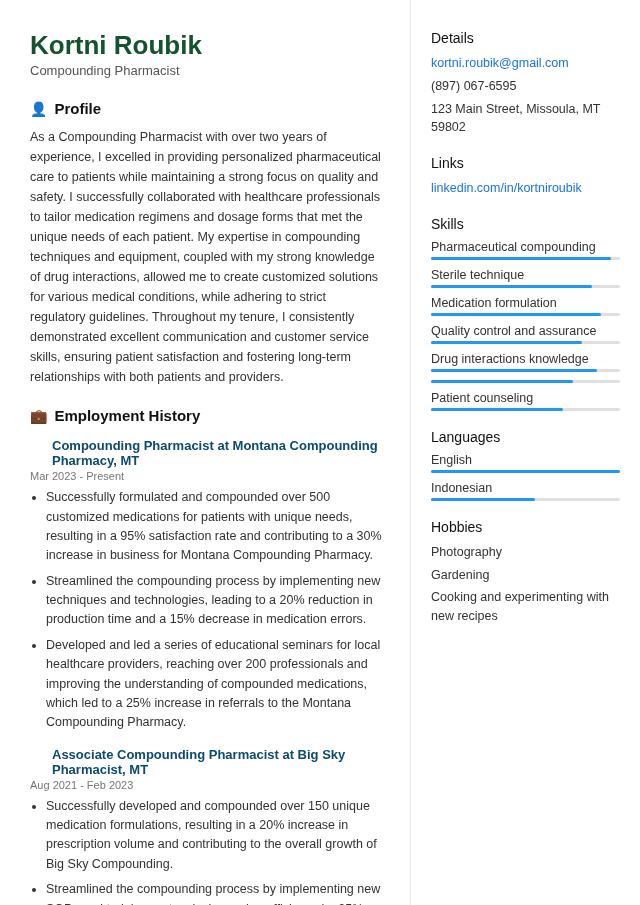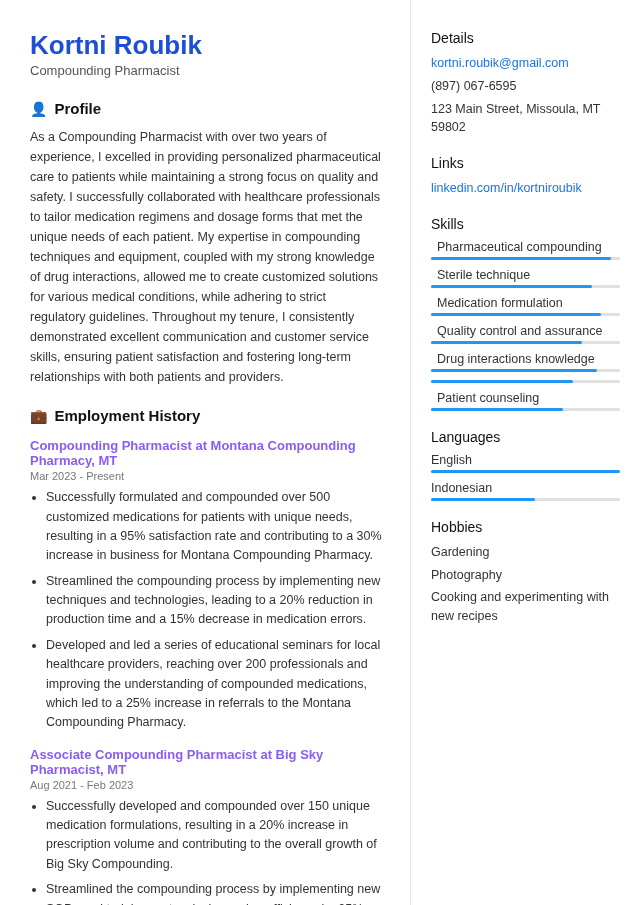--- a/index.html
+++ b/index.html
@@ -25,21 +25,21 @@
       border-left: 1px solid #e5e5e5;
     }
 
     
     .header {
       margin-bottom: 22px;
     }
     .header h1 {
       font-size: 26px;
       font-weight: 700;
-      color: #1d4ed8;
+      color: #14532d;
       line-height: 1.2;
     }
     .header .subtitle {
       font-size: 13px;
       color: #555;
       margin-top: 2px;
     }
 
     
     .section-title {
@@ -60,23 +60,24 @@
     .profile-text {
       font-size: 12.5px;
       line-height: 1.6;
       color: #333;
     }
 
     
     .job-title {
       font-size: 13px;
       font-weight: 700;
-      color: #8b5cf6;
+      color: #0c4a6e;
       margin-top: 14px;
       margin-bottom: 2px;
+      margin-left: 22px;
     }
     .job-dates {
       font-size: 11px;
       color: #777;
       margin-bottom: 6px;
     }
     .job-bullets {
       padding-left: 16px;
       list-style: disc;
     }
@@ -112,21 +113,20 @@
     }
 
     
     .skill-item {
       margin-bottom: 8px;
     }
     .skill-name {
       font-size: 12.5px;
       color: #333;
       margin-bottom: 3px;
-      margin-left: 6px;
     }
     .skill-bar-bg {
       height: 3px;
       background: #e0e0e0;
       border-radius: 2px;
       width: 100%;
     }
     .skill-bar-fill {
       height: 3px;
       background: #2196f3;
@@ -266,18 +266,18 @@
         <div class="lang-item">
       <div class="lang-name">Indonesian</div>
       <div class="skill-bar-bg">
         <div class="skill-bar-fill" style="width:55%"></div>
       </div>
     </div>
       </div>
 
     <div class="right-section-title">Hobbies</div>
     <div id="hobbies-list">
+        <div class="hobby-item">Photography</div>
         <div class="hobby-item">Gardening</div>
-        <div class="hobby-item">Photography</div>
         <div class="hobby-item">Cooking and experimenting with new recipes</div>
       </div>
   </div>
 </div>
 
 </body></html>

